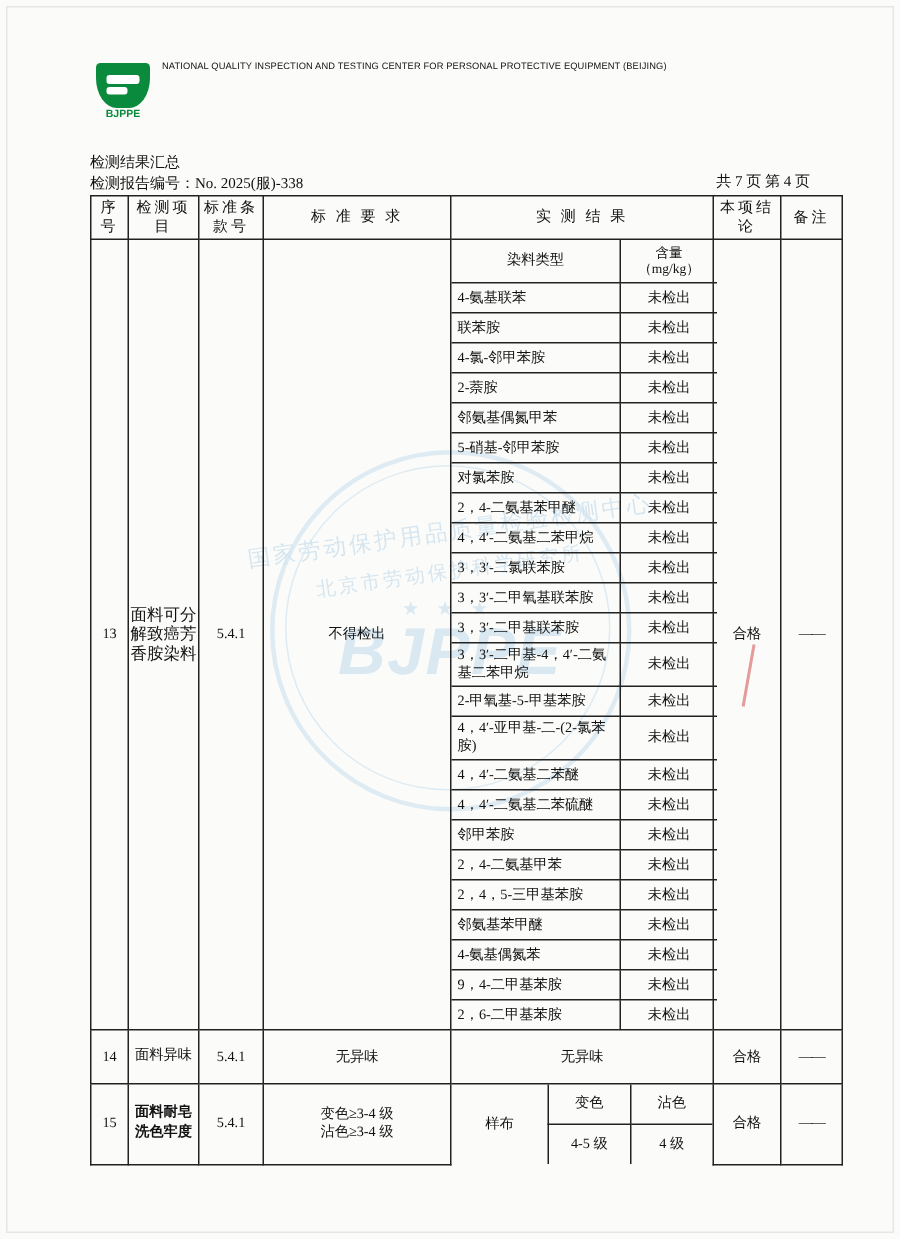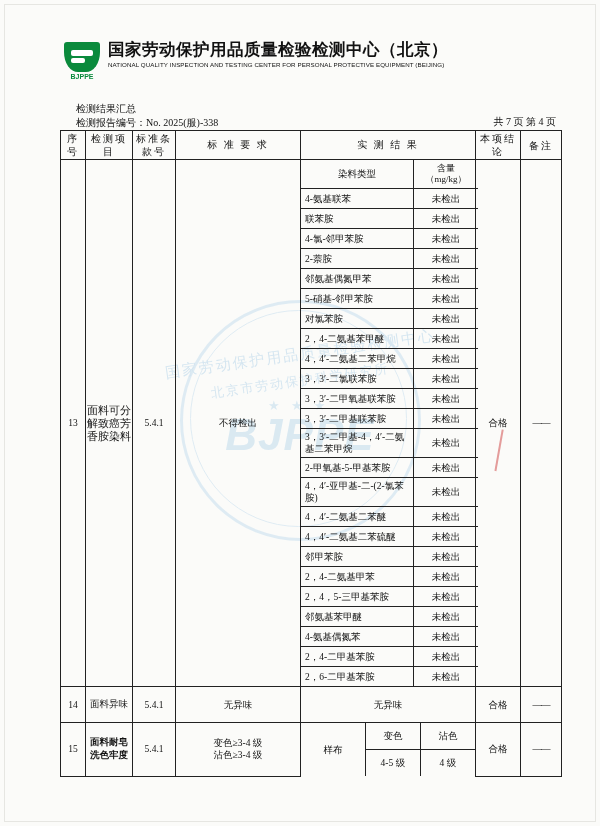--- a/index.html
+++ b/index.html
@@ -123,21 +123,21 @@
     font-family:"Liberation Sans", sans-serif;
   }
   .h-sub-cn{
     margin-left:48px;
     font-size:10.5px;
     line-height:14px;
     margin-top:1px;
   }
 
   .meta{
-    position:absolute;left:76px;top:102px;width:480px;
+    position:absolute;left:60px;top:102px;width:480px;
     font-size:10px;line-height:14px;
   }
   .meta .pages{
     position:absolute;right:0;top:13px;
     font-size:10px;
   }
 
   
   table.main{
     position:absolute;left:60px;top:130px;
@@ -205,21 +205,20 @@
     <div class="wm-text2">北京市劳动保护科学研究所</div>
     <div class="wm-big">BJPPE</div>
   </div>
   <div class="red-mark"></div>
 
   <div class="header">
     <div class="logo">
       <div class="shield"></div>
       <div class="cap">BJPPE</div>
     </div>
-    <div class="h-title">国家劳动保护用品质量检验检测中心（北京）</div>
     <div class="h-sub-en">NATIONAL QUALITY INSPECTION AND TESTING CENTER FOR PERSONAL PROTECTIVE EQUIPMENT (BEIJING)</div>
   </div>
 
   <div class="meta">
     <div>检测结果汇总</div>
     <div>检测报告编号：No. 2025(服)-338</div>
     <div class="pages">共 7 页  第 4 页</div>
   </div>
 
   <table class="main">
@@ -342,21 +341,21 @@
                 </tr>
           <tr>
                   <td class="nm">邻氨基苯甲醚</td>
                   <td style="border-right:none;">未检出</td>
                 </tr>
           <tr>
                   <td class="nm">4-氨基偶氮苯</td>
                   <td style="border-right:none;">未检出</td>
                 </tr>
           <tr>
-                  <td class="nm">2，4-二甲基苯胺</td>
+                  <td class="nm">9，4-二甲基苯胺</td>
                   <td style="border-right:none;">未检出</td>
                 </tr>
           <tr>
                   <td class="nm" style="border-bottom:none;">2，6-二甲基苯胺</td>
                   <td style="border-right:none;border-bottom:none;">未检出</td>
                 </tr>
         </tbody>
             </table>
       </td>
       <td>合格</td>

